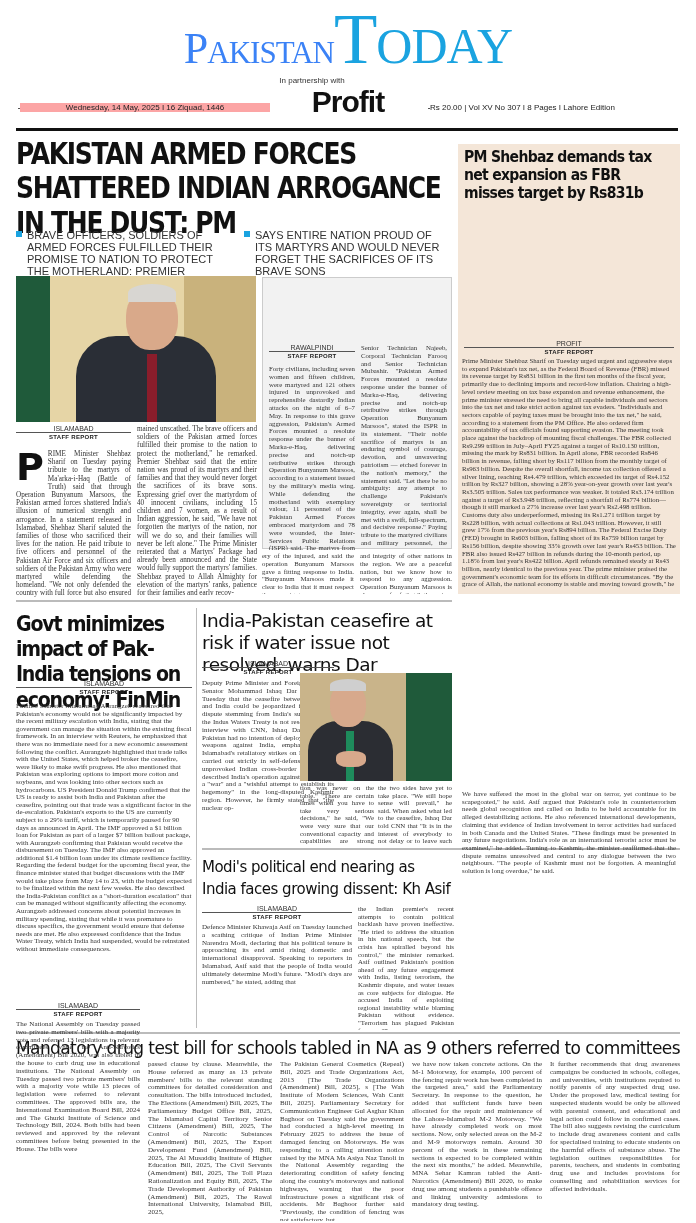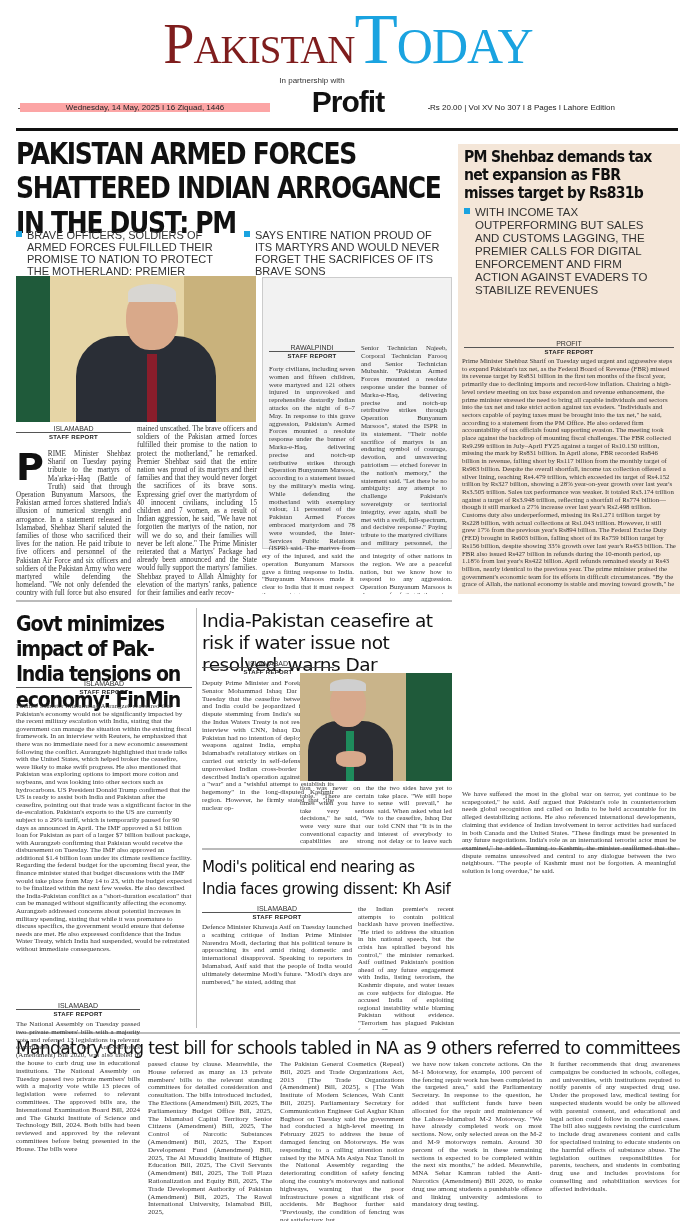--- a/index.html
+++ b/index.html
@@ -1,19 +1,19 @@
 <!DOCTYPE html>
 <html><head>
 <meta charset="utf-8">
 <style>
 *{box-sizing:border-box;margin:0;padding:0}
 body{width:696px;height:1223px;background:#fff;font-family:"Liberation Serif",serif;color:#222;overflow:hidden;position:relative}
 .abs{position:absolute}
 .mast{left:0;top:0;width:696px;height:78px;text-align:center}
-.mast .pk{font-family:"Liberation Serif",serif;font-size:56px;color:#7f1d1d;letter-spacing:-1px;line-height:78px}
+.mast .pk{font-family:"Liberation Serif",serif;font-size:44px;color:#3b82f6;letter-spacing:-1px;line-height:78px}
 .mast .td{font-family:"Liberation Serif",serif;font-size:71px;color:#1aa3e0;letter-spacing:-1px;line-height:78px}
 .partner{left:0;top:76px;width:624px;text-align:center;font-family:"Liberation Sans",sans-serif;font-size:8px;color:#333}
 .profit{left:270px;top:86px;width:156px;text-align:center;font-family:"Liberation Sans",sans-serif;font-weight:bold;font-size:30px;color:#111;letter-spacing:-1px;line-height:32px}
 .dline{top:108px;height:1px;background:#555}
 .dateline{left:20px;top:103px;width:250px;font-family:"Liberation Sans",sans-serif;font-size:8px;text-align:center;background:#fca5a5}
 .priceline{left:430px;top:103px;width:255px;font-family:"Liberation Sans",sans-serif;font-size:8px;text-align:left;background:#fff}
 .thickrule{left:16px;top:128px;width:662px;height:3px;background:#111}
 .headline{left:16px;top:136px;width:440px;font-family:"DejaVu Sans",sans-serif;font-weight:bold;font-size:25px;line-height:29px;color:#111;letter-spacing:-1.3px;transform:scaleY(1.2);transform-origin:top left}
 .bullets{top:229px;font-family:"Liberation Sans",sans-serif;font-size:11px;line-height:12px;color:#333;text-transform:uppercase}
 .sq{display:inline-block;width:6px;height:6px;background:#1aa3e0;margin-right:5px;vertical-align:2px}
@@ -87,23 +87,20 @@
     <div class="staff">STAFF REPORT</div>
     <div class="body" style="height:185px;margin-top:6px;font-size:6.8px;line-height:7.8px">Forty civilians, including seven women and fifteen children, were martyred and 121 others injured in unprovoked and reprehensible dastardly Indian attacks on the night of 6–7 May. In response to this grave aggression, Pakistan's Armed Forces mounted a resolute response under the banner of Marka-e-Haq, delivering precise and notch-up retributive strikes through Operation Bunyanum Marsoos, according to a statement issued by the military's media wing. While defending the motherland with exemplary valour, 11 personnel of the Pakistan Armed Forces embraced martyrdom and 78 were wounded, the Inter-Services Public Relations (ISPR) said. The martyrs from Pakistan Army include: Naik Abdul Rehman, Lance Naik Dilawar Khan, Lance Naik Ikramullah, Naik Waqar Khalid, Sepoy Muhammad Adeel Akbar and Sepoy Nisar. The martyrs from the Pakistan Air Force include: Squadron Leader Usman Yousuf, Chief Technician Aurangzeb,</div>
   </div>
   <div class="body" style="position:absolute;left:98px;top:66px;width:86px;height:203px;font-size:6.8px;line-height:7.8px">Senior Technician Najeeb, Corporal Technician Farooq and Senior Technician Mubashir. "Pakistan Armed Forces mounted a resolute response under the banner of Marka-e-Haq, delivering precise and notch-up retributive strikes through Operation Bunyanum Marsoos", stated the ISPR in its statement. "Their noble sacrifice of martyrs is an enduring symbol of courage, devotion, and unwavering patriotism — etched forever in the nation's memory," the statement said. "Let there be no ambiguity: any attempt to challenge Pakistan's sovereignty or territorial integrity, ever again, shall be met with a swift, full-spectrum, and decisive response." Paying tribute to the martyred civilians and military personnel, the ISPR offered heartfelt prayers for the recovery of the injured. "Let there be no ambiguity: any attempt to challenge Pakistan's sovereignty or territorial integrity, ever again, shall be met with a swift, full-spectrum, and decisive response," the statement read while reaffirming that the nation "remains resolute in the face of aggression."</div>
 </div>
 <div class="abs body" style="left:262px;top:552px;width:92px;height:42px;font-size:6.8px;line-height:7.8px">ery of the injured, and said the operation Bunyanum Marsoos gave a fitting response to India. "Bunyanum Marsoos made it clear to India that it must respect the sovereignty</div>
 <div class="abs body" style="left:360px;top:552px;width:92px;height:42px;font-size:6.8px;line-height:7.8px">and integrity of other nations in the region. We are a peaceful nation, but we know how to respond to any aggression. Operation Bunyanum Marsoos is clear proof of that," the prime minister commented.</div>
 
 <div class="abs sidebar">
   <div class="sb-head" style="position:absolute;left:6px;top:4px;width:210px">PM Shehbaz demands tax net expansion as FBR misses target by Rs831b</div>
-  <div class="sb-bullet" style="position:absolute;left:6px;top:62px;width:205px">
-    <span class="sq"></span><span class="bul-text" style="width:190px">With income tax outperforming but sales and customs lagging, the premier calls for digital enforcement and firm action against evaders to stabilize revenues</span>
-  </div>
   <div style="position:absolute;left:6px;top:196px;width:210px">
     <div class="dek">PROFIT</div>
     <div class="staff">STAFF REPORT</div>
   </div>
 </div>
 <div class="abs body" style="left:462px;top:357px;width:214px;height:230px;font-size:6.8px;line-height:7.7px;text-align:left">Prime Minister Shehbaz Sharif on Tuesday urged urgent and aggressive steps to expand Pakistan's tax net, as the Federal Board of Revenue (FBR) missed its revenue target by Rs831 billion in the first ten months of the fiscal year, primarily due to declining imports and record-low inflation. Chairing a high-level review meeting on tax base expansion and revenue enhancement, the prime minister stressed the need to bring all capable individuals and sectors into the tax net and take strict action against tax evaders. "Individuals and sectors capable of paying taxes must be brought into the tax net," he said, according to a statement from the PM Office. He also ordered firm accountability of tax officials found supporting evasion. The meeting took place against the backdrop of mounting fiscal challenges. The FBR collected Rs9.299 trillion in July–April FY25 against a target of Rs10.130 trillion, missing the mark by Rs831 billion. In April alone, FBR recorded Rs846 billion in revenue, falling short by Rs117 billion from the monthly target of Rs963 billion. Despite the overall shortfall, income tax collection offered a silver lining, reaching Rs4.479 trillion, which exceeded its target of Rs4.152 trillion by Rs327 billion, showing a 28% year-on-year growth over last year's Rs3.505 trillion. Sales tax performance was weaker. It totaled Rs3.174 trillion against a target of Rs3.948 trillion, reflecting a shortfall of Rs774 billion—though it still marked a 27% increase over last year's Rs2.498 trillion. Customs duty also underperformed, missing its Rs1.271 trillion target by Rs228 billion, with actual collections at Rs1.043 trillion. However, it still grew 17% from the previous year's Rs894 billion. The Federal Excise Duty (FED) brought in Rs603 billion, falling short of its Rs759 billion target by Rs156 billion, despite showing 33% growth over last year's Rs453 billion. The FBR also issued Rs427 billion in refunds during the 10-month period, up 1.18% from last year's Rs422 billion. April refunds remained steady at Rs43 billion, nearly identical to the previous year. The prime minister praised the government's economic team for its efforts in difficult circumstances. "By the grace of Allah, the national economy is stable and moving toward growth," he said, calling for collective effort for development. He reiterated that broadening the tax base was vital to reduce the burden on ordinary citizens by eventually lowering their tax rates. To address systemic inefficiencies, PM Shehbaz ordered that digital monitoring of the cement and other sectors be completed by next month. He also directed authorities to intensify efforts in the tobacco sector, working jointly with provincial governments. Pending tax-related legal cases must also be aggressively pursued to recover state revenue, he added. During the briefing, it was revealed that the Track and Trace System, now fully operational at cement plants across Pakistan, had led to a significant increase of billions of rupees in revenue. The system's rollout in the sugar industry also yielded strong results, boosting tax receipts by 35% between November 2024 and April 2025. The meeting also addressed revisions from the International Monetary Fund (IMF), which recently reduced Pakistan's FBR revenue target for FY25 from Rs12.913 trillion to Rs12.333 trillion—a Rs580 billion cut attributed to a slowdown in import taxes, weak manufacturing activity, and inflation falling into single digits, the lowest in decades.</div>
 
 <div class="abs hrule" style="left:16px;top:600px;width:436px"></div>
 
 <div class="abs h2cond" style="left:16px;top:610px;width:176px">Govt minimizes impact of Pak-India tensions on economy: FinMin</div>

